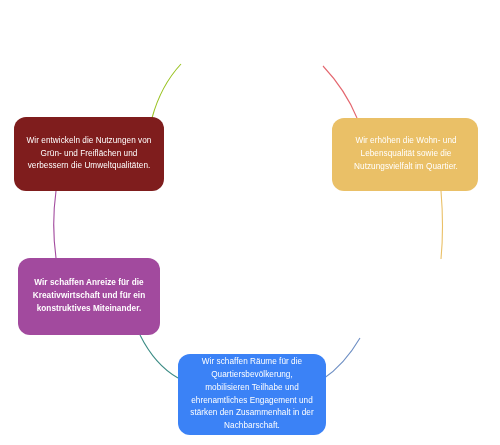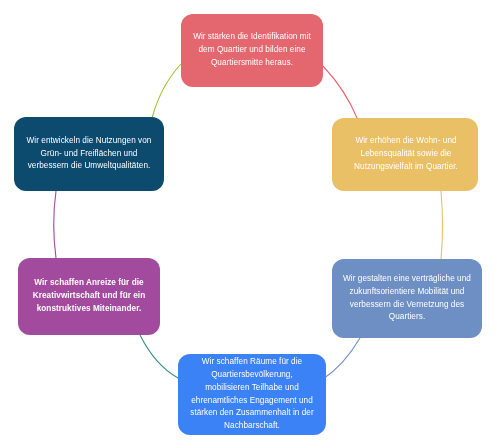--- a/index.html
+++ b/index.html
@@ -64,37 +64,31 @@
 
   <svg id="arcs" viewBox="0 0 500 445">
     <path d="M 152 118 C 158 96 168 78 181 64" fill="none" stroke="#9AC323" stroke-width="1.1"></path>
     <path d="M 323 66 C 338 82 350 101 357 118" fill="none" stroke="#E4676F" stroke-width="1.1"></path>
     <path d="M 441 191 C 443 215 443 238 441 259" fill="none" stroke="#EAC067" stroke-width="1.1"></path>
     <path d="M 360 338 C 350 355 338 369 323 379" fill="none" stroke="#6E8FC4" stroke-width="1.1"></path>
     <path d="M 178 378 C 162 369 150 355 140 335" fill="none" stroke="#3C8C85" stroke-width="1.1"></path>
     <path d="M 56 258 C 53 236 53 213 56 191" fill="none" stroke="#A24A9E" stroke-width="1.1"></path>
   </svg>
 
-  <div class="node n-top" style="background:#E4676F">
-    <span class="node-text">Wir stärken die Identifikation mit dem Quartier und bilden eine Quartiersmitte heraus.</span>
-  </div>
 
   <div class="node n-right-upper" style="background:#EAC067">
     <span class="node-text">Wir erhöhen die Wohn- und Lebensqualität sowie die Nutzungsvielfalt im Quartier.</span>
   </div>
 
-  <div class="node n-right-lower" style="background:#6E8FC4">
-    <span class="node-text">Wir gestalten eine verträgliche und zukunftsorientiere Mobilität und verbessern die Vernetzung des Quartiers.</span>
-  </div>
 
   <div class="node n-bottom" style="background:#3b82f6">
     <span class="node-text">Wir schaffen Räume für die Quartiersbevölkerung, mobilisieren Teilhabe und ehrenamtliches Engagement und stärken den Zusammenhalt in der Nachbarschaft.</span>
   </div>
 
   <div class="node n-left-lower" style="background:#A24A9E">
     <span class="node-text">Wir schaffen Anreize für die Kreativwirtschaft und für ein konstruktives Miteinander.</span>
   </div>
 
-  <div class="node n-left-upper" style="background:#0c4a6e">
+  <div class="node n-left-upper" style="background:#7f1d1d">
     <span class="node-text">Wir entwickeln die Nutzungen von Grün- und Freiflächen und verbessern die Umweltqualitäten.</span>
   </div>
 
 </div>
 
 </body></html>

